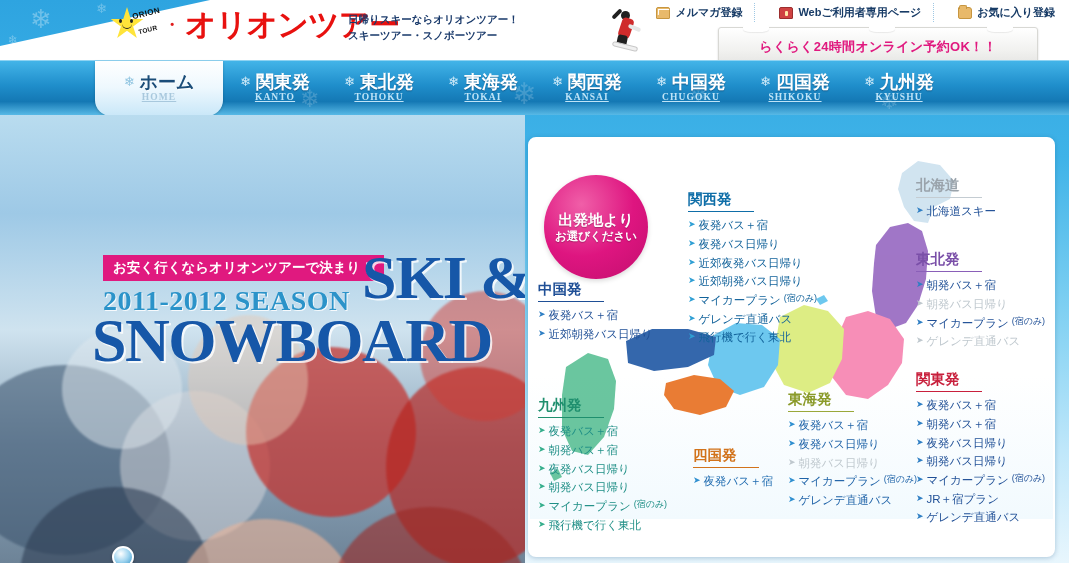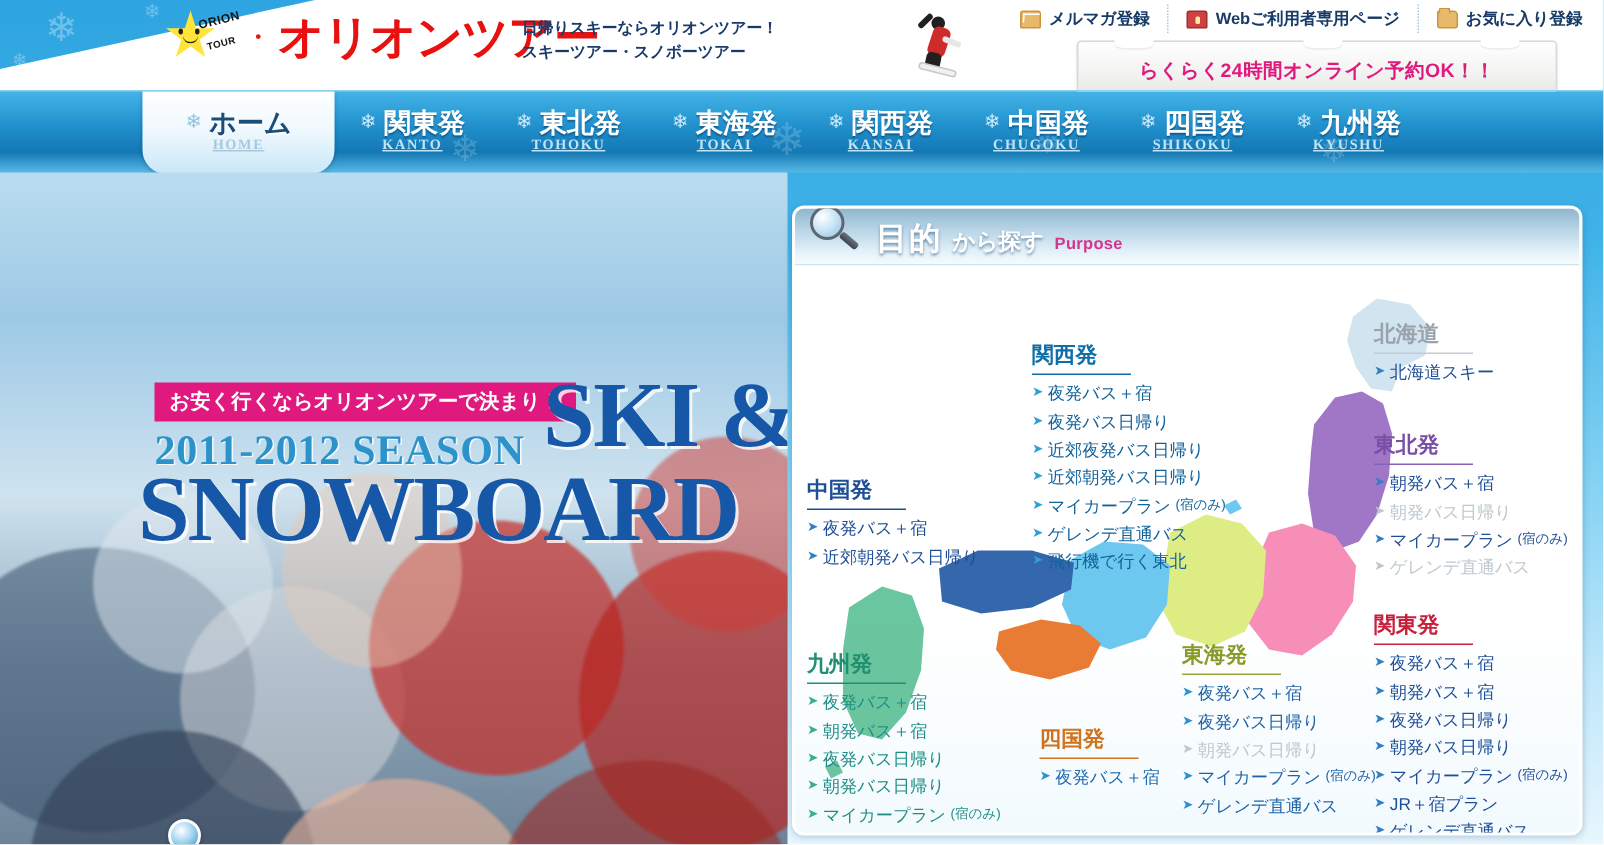--- a/index.html
+++ b/index.html
@@ -58,21 +58,21 @@
             background:#202020; border-radius:3px; transform:rotate(-45deg); }
   .sb-arm2{ position:absolute; left:20px; top:18px; width:13px; height:4px;
             background:#e6e6e6; border-radius:3px; transform:rotate(22deg); }
   .sb-leg{ position:absolute; left:9px; top:27px; width:10px; height:12px;
            background:#202020; border-radius:3px; transform:rotate(12deg); }
   .sb-board{ position:absolute; left:4px; top:36px; width:26px; height:5px;
              background:#f0f0f0; border-radius:3px; transform:rotate(14deg);
              border:1px solid #c8c8c8; }
 
   
-  #top-links{ position:absolute; right:6px; top:3px; display:flex; align-items:flex-start; gap:0; }
+  #top-links{ position:absolute; right:6px; top:3px; display:flex; align-items:flex-start; gap:12px; }
   .top-link{ display:flex; align-items:center; gap:5px; padding:2px 12px;
              font-size:11px; color:#173b66; font-weight:bold; white-space:nowrap;
              border-right:1px dotted #9fc8e4; cursor:pointer; }
   .top-link:last-child{ border-right:none; padding-right:8px; }
   .mini-ico{ width:14px; height:12px; border-radius:2px 2px 1px 1px; position:relative; flex:none; }
   .mini-ico.mail{ background:#e8b96a; border:1px solid #c79640; }
   .mini-ico.mail:after{ content:""; position:absolute; left:1px; top:1px; width:10px; height:5px;
                         border-top:1px solid #fff; border-left:1px solid #fff; transform:skewX(-4deg); }
   .mini-ico.lock{ background:#cf4242; border:1px solid #9c2e2e; }
   .mini-ico.lock:after{ content:""; position:absolute; left:5px; top:3px; width:3px; height:5px;
@@ -382,31 +382,20 @@
     <div id="hero-ribbon">
       <span>お安く行くならオリオンツアーで決まり！</span>
     </div>
     <div id="hero-season">2011-2012 SEASON</div>
     <div id="hero-ski">SKI &amp;</div>
     <div id="hero-snowboard">SNOWBOARD</div>
   </div>
   <div id="carousel-dot"></div>
 
   <div id="panel">
-    <div id="panel-head">
-      <div id="magnifier">
-        <span class="mag-glass"></span>
-          <span class="mag-handle"></span>
-      </div>
-      <div id="panel-title">
-        <span class="pt-strong">目的</span>
-        <span class="pt-normal">から探す</span>
-        <span class="pt-en">Purpose</span>
-      </div>
-    </div>
 
     <div id="panel-body">
 
       <svg id="map" viewBox="0 0 527 380">
         <g opacity="0.95">
 
           <path fill="#cfe3f0" d="M372 34 l16 -12 22 4 14 16 -4 18 -16 8 -6 16 -14 -2 -10 -14 -6 -18 z"></path>
 
           <path fill="#9b6fc4" d="M346 106 l14 -18 18 -4 14 8 6 20 -2 28 -8 26 -12 18 -16 6 -14 -12 -4 -26 2 -28 z"></path>
 
@@ -420,20 +409,24 @@
 
           <path fill="#e8762a" d="M136 244 l28 -8 26 4 14 12 -8 16 -26 8 -26 -6 -10 -14 z"></path>
 
           <path fill="#63c39a" d="M36 228 l22 -14 20 6 8 22 -2 28 -10 28 -16 18 -16 -4 -10 -22 0 -34 z"></path>
 
           <path fill="#63c39a" d="M20 334 l8 -4 4 8 -8 4 z"></path>
           <path fill="#66c6ef" d="M286 160 l8 -4 4 6 -8 4 z"></path>
         </g>
       </svg>
 
+      <div id="pink-badge">
+        <span class="pb1">出発地より</span>
+        <span class="pb2">お選びください</span>
+      </div>
 
       <div id="groups-host">
           <div class="group t-blue" style="left: 8px; top: 142px;">
             <div class="g-title">中国発</div>
             <div class="g-rule" style="width: 66px;"></div>
             <div class="g-link">
               <span class="arw">➤</span>
               <span>夜発バス＋宿</span>
             </div>
             <div class="g-link">

